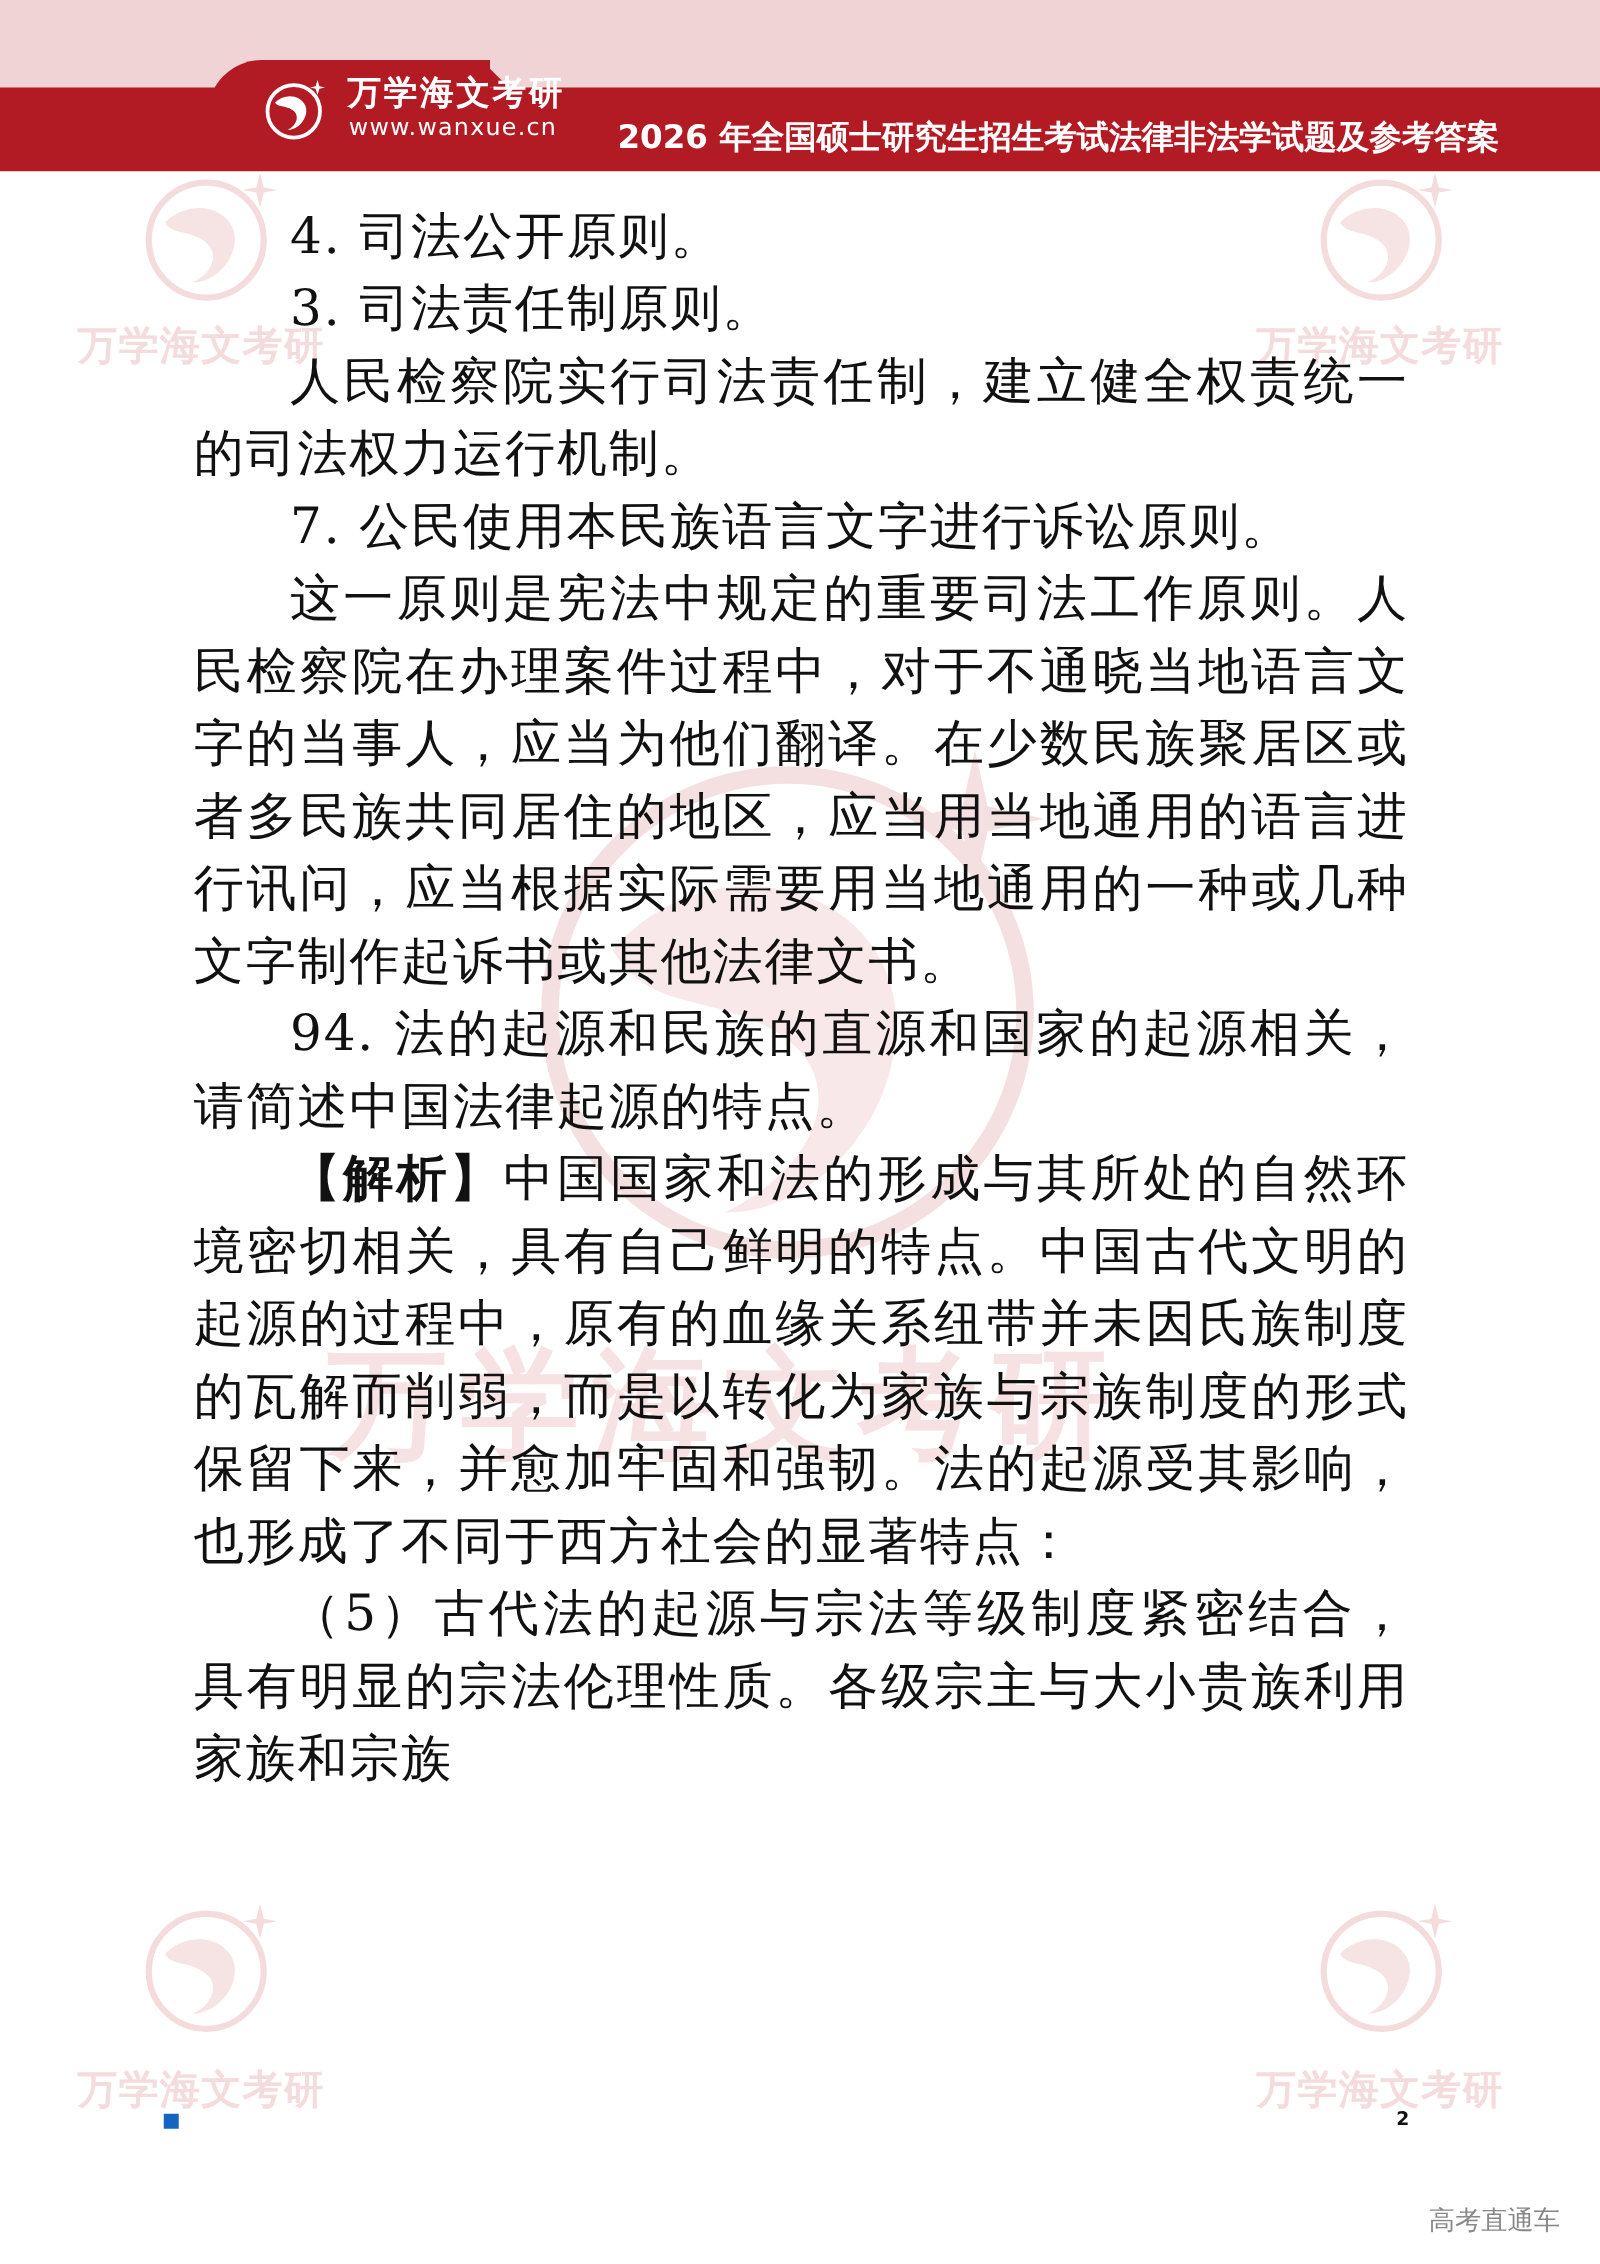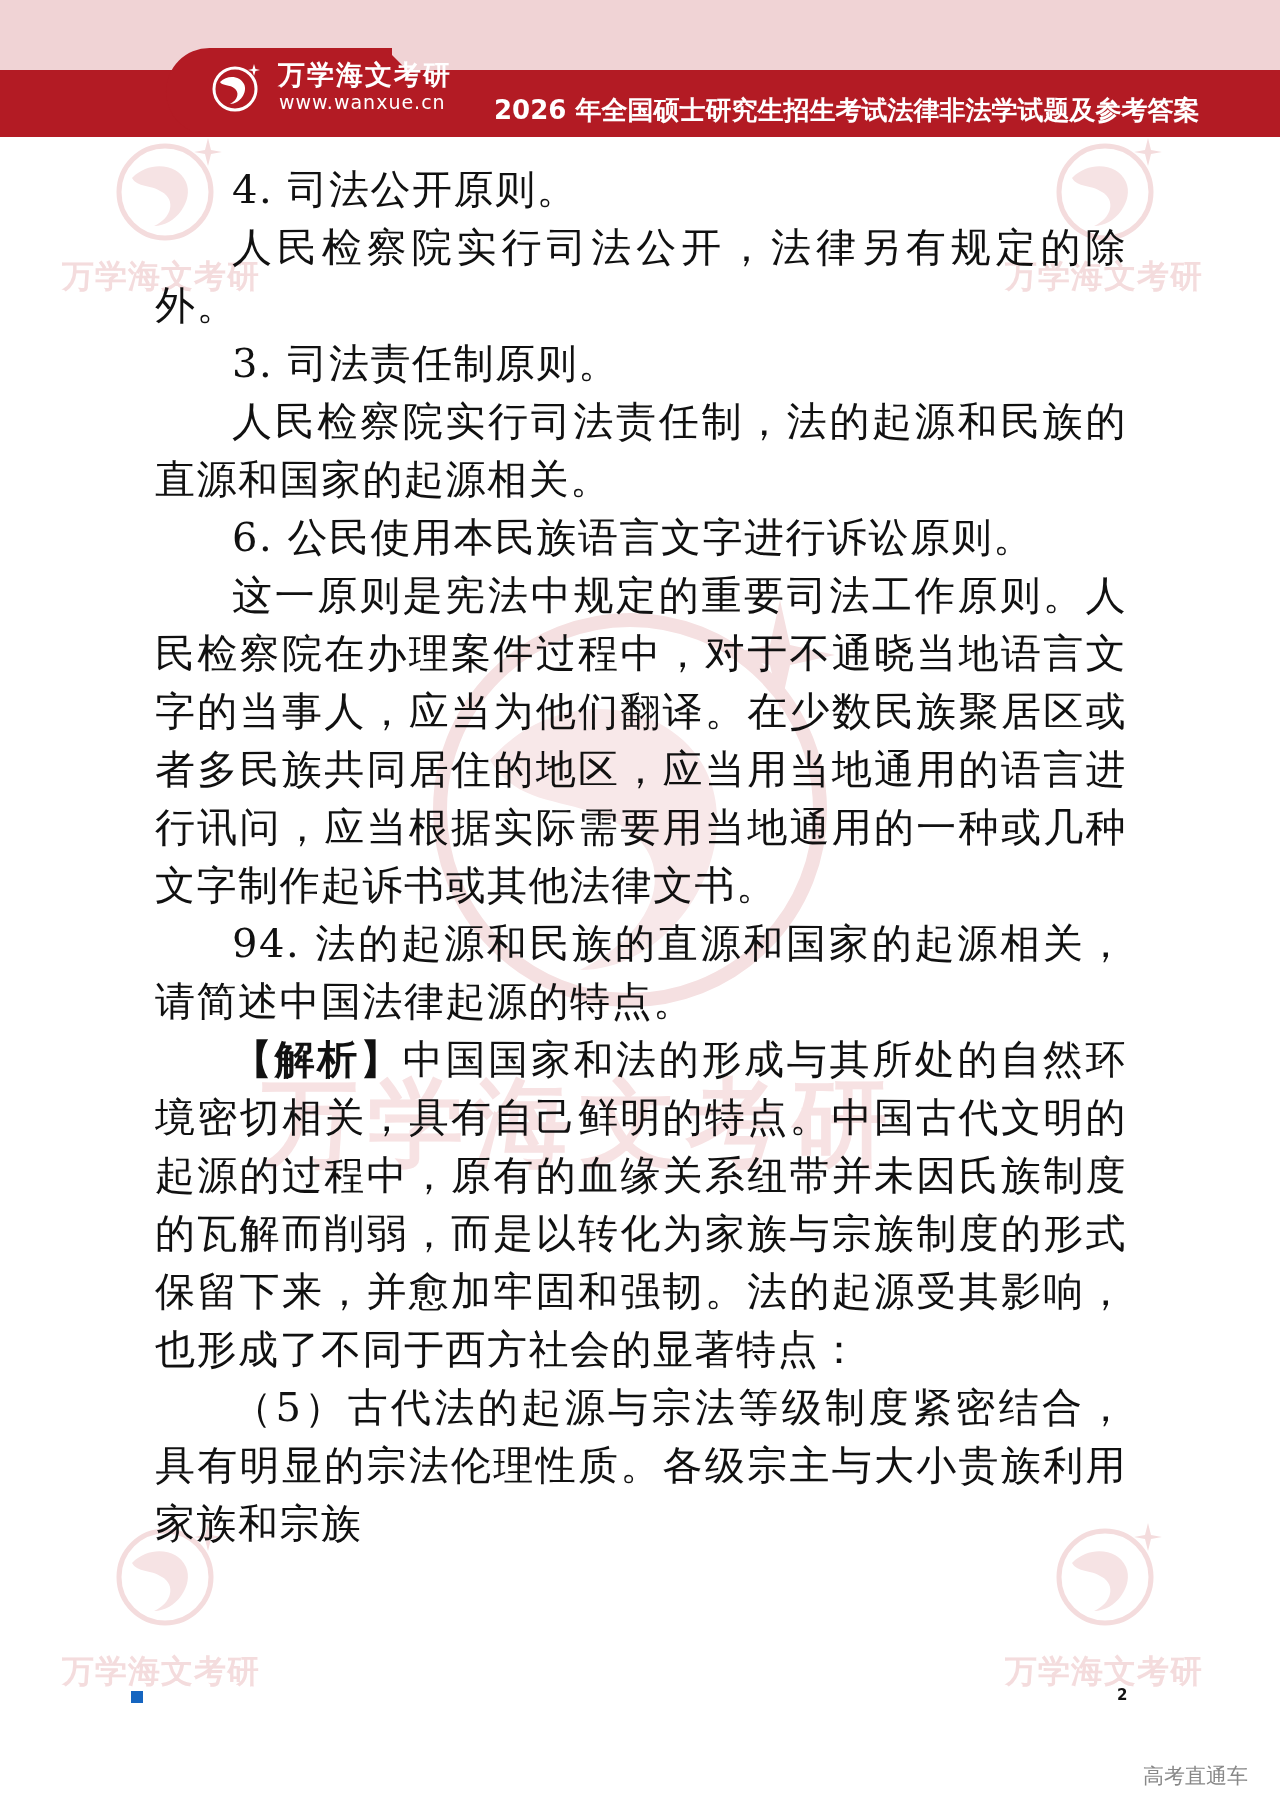--- a/index.html
+++ b/index.html
@@ -89,24 +89,23 @@
 
 <svg class="wm" style="left:430px;top:590px;width:420px;height:420px" viewBox="0 0 420 420">
   <circle cx="200" cy="220" r="190" fill="none" stroke="#f5e0e1" stroke-width="14"></circle>
   <path d="M60 170 C130 90, 250 110, 280 190 C310 270, 240 380, 150 380 C230 340, 250 270, 190 235 C140 205, 90 220, 60 170 Z" fill="#f8e8e9"></path>
   <path d="M350 10 L360 55 L405 65 L360 75 L350 120 L340 75 L295 65 L340 55 Z" fill="#f5e0e1"></path>
 </svg>
 <div class="wm-center-text">万学海文考研</div>
 
 <div class="content">
   <p class="para indent">4. 司法公开原则。</p>
-  <p class="para indent">人民检察院实行司法公开，法律另有规定的除外。</p>
   <p class="para indent">3. 司法责任制原则。</p>
-  <p class="para indent">人民检察院实行司法责任制，法的起源和民族的直源和国家的起源相关。</p>
-  <p class="para indent">6. 公民使用本民族语言文字进行诉讼原则。</p>
+  <p class="para indent">人民检察院实行司法责任制，建立健全权责统一的司法权力运行机制。</p>
+  <p class="para indent">7. 公民使用本民族语言文字进行诉讼原则。</p>
   <p class="para indent">这一原则是宪法中规定的重要司法工作原则。人民检察院在办理案件过程中，对于不通晓当地语言文字的当事人，应当为他们翻译。在少数民族聚居区或者多民族共同居住的地区，应当用当地通用的语言进行讯问，应当根据实际需要用当地通用的一种或几种文字制作起诉书或其他法律文书。</p>
   <p class="para indent">94. 法的起源和民族的直源和国家的起源相关，请简述中国法律起源的特点。</p>
   <p class="para indent"><span class="bold-bracket">【解析】</span><span>中国国家和法的形成与其所处的自然环境密切相关，具有自己鲜明的特点。中国古代文明的起源的过程中，原有的血缘关系纽带并未因氏族制度的瓦解而削弱，而是以转化为家族与宗族制度的形式保留下来，并愈加牢固和强韧。法的起源受其影响，也形成了不同于西方社会的显著特点：</span></p>
   <p class="para indent">（5）古代法的起源与宗法等级制度紧密结合，具有明显的宗法伦理性质。各级宗主与大小贵族利用家族和宗族</p>
 </div>
 
 <div class="footer-mark"></div>
 <div class="page-num">2</div>
 <div class="source-label">高考直通车</div>
 

